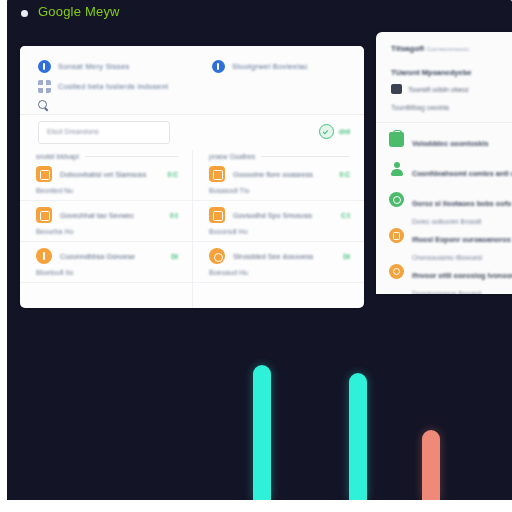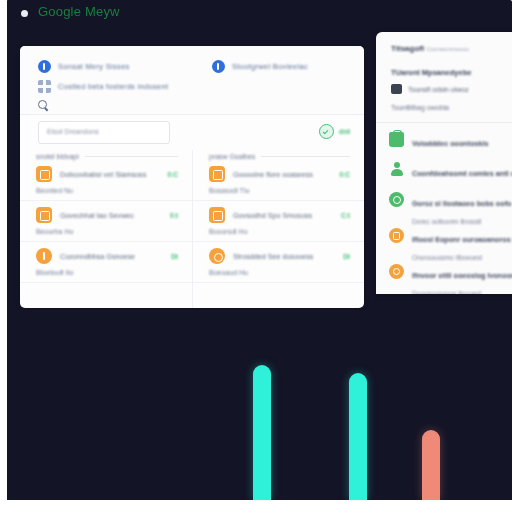--- a/index.html
+++ b/index.html
@@ -30,21 +30,21 @@
     position: absolute;
     left: 0; top: 0;
     width: 100%;
     height: 34px;
   }
   .app-title {
     position: absolute;
     left: 32px;
     top: 4px;
     font-size: 13px;
-    color: #15803d;
+    color: #84cc16;
     letter-spacing: .2px;
     filter: blur(.45px);
     white-space: nowrap;
   }
   .title-dot {
     position: absolute;
     left: 15px;
     top: 10px;
     width: 7px;
     height: 7px;

